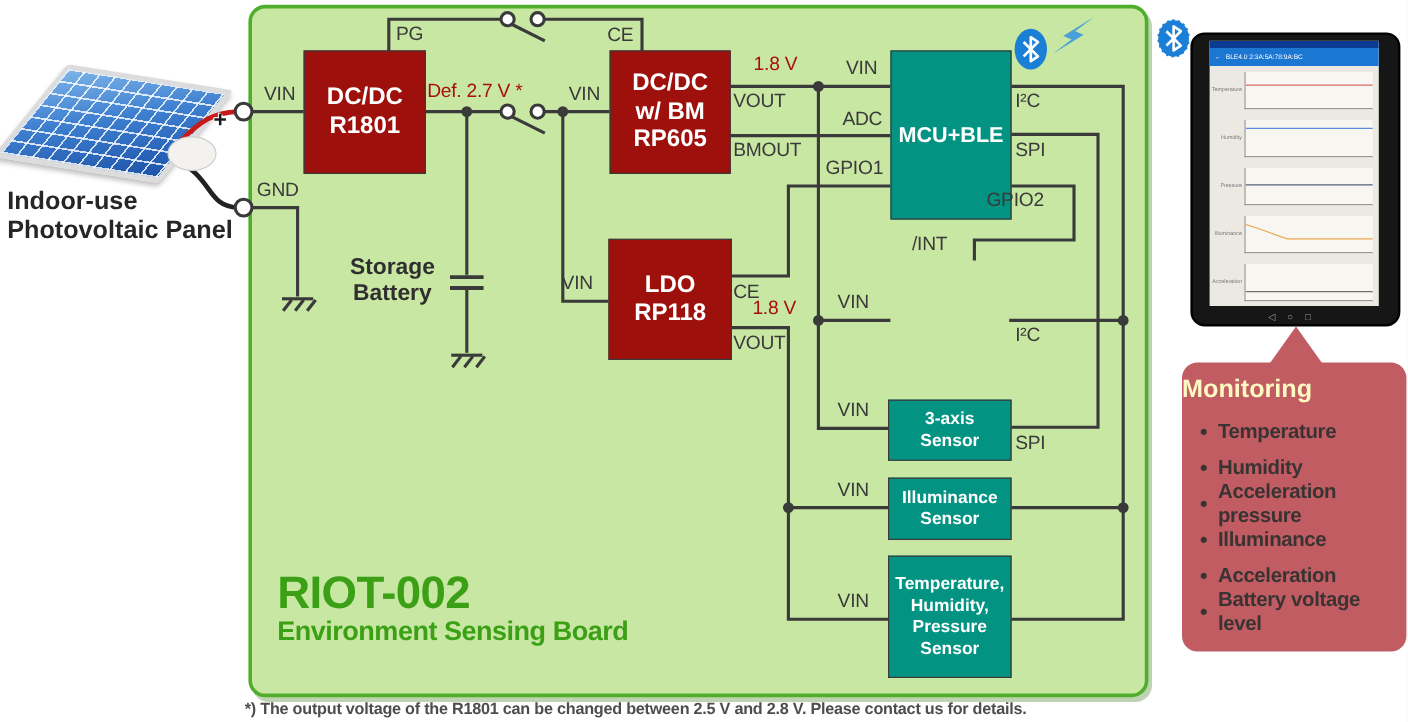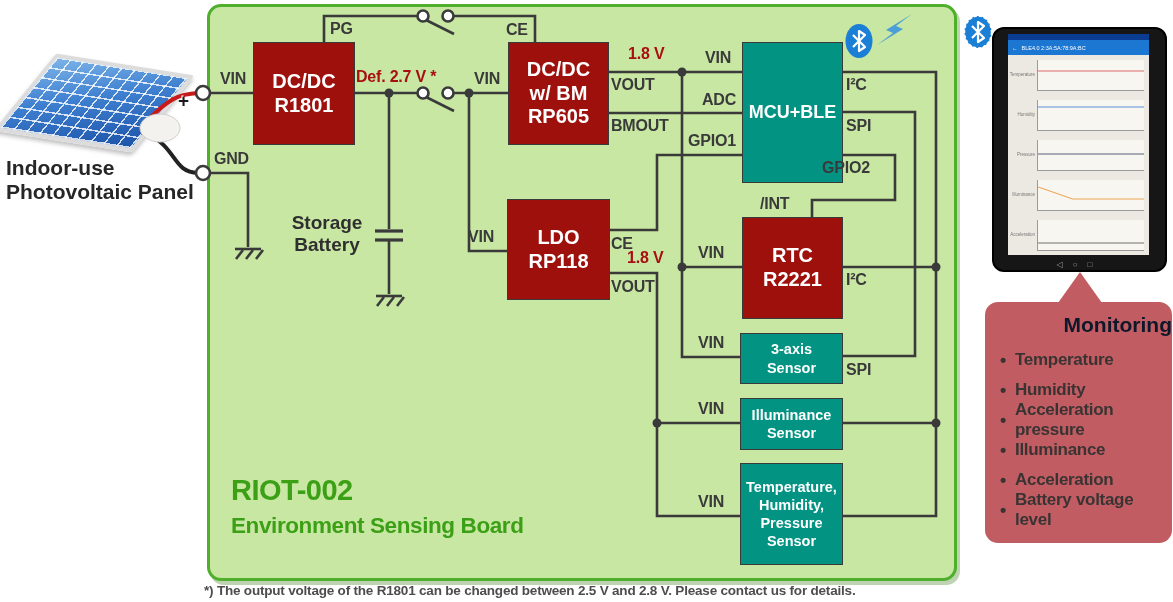--- a/index.html
+++ b/index.html
@@ -9,25 +9,25 @@
   
   #board{left:207px;top:4px;width:744px;height:571px;background:#c8e7a3;
          border:3px solid #4fae2b;border-radius:14px;box-shadow:3px 4px 0 rgba(70,130,35,.35);}
   
   .blk{position:absolute;display:flex;align-items:center;justify-content:center;text-align:center;
        color:#fff;font-weight:bold;border:1.6px solid #3a3a3a;white-space:pre-line;line-height:1.18;}
   .red{background:#9e100c;font-size:20px;}
   .teal{background:#029383;font-size:18px;}
   .teal.small{font-size:14.5px;line-height:1.25;}
   
-  .pin{position:absolute;font-weight:bold;font-size:16px;line-height:1;color:#3a3a3a;letter-spacing:-.2px;}
+  .pin{position:absolute;font-weight:normal;font-size:16px;line-height:1;color:#3a3a3a;letter-spacing:-.2px;}
   .pin.redtxt{color:#a80f12;}
   .ml{white-space:pre-line;}
   
-  #riot-title{left:231px;top:474px;font-size:29px;font-weight:bold;color:#3ba016;letter-spacing:-.5px;text-align:right;}
+  #riot-title{left:231px;top:474px;font-size:38px;font-weight:bold;color:#3ba016;letter-spacing:-.5px;text-align:right;}
   #riot-sub{left:231px;top:513px;font-size:22.5px;font-weight:bold;color:#3ba016;letter-spacing:-.4px;}
   #footnote{left:204px;top:583px;font-size:13.5px;font-weight:600;color:#4d4d4d;letter-spacing:-.2px;}
   
   #pv-panel{left:24px;top:60px;width:132px;height:78px;
       background:
         repeating-linear-gradient(90deg,rgba(255,255,255,.8) 0 1.5px,transparent 1.5px 13px),
         repeating-linear-gradient(0deg,rgba(255,255,255,.8) 0 1.5px,transparent 1.5px 11px),
         linear-gradient(160deg,#7db4e8 0%,#3e7fd0 45%,#1c53a8 100%);
       border:4px solid #dcdcdc;border-radius:3px;
       transform:rotate(9deg) skewX(-30deg);box-shadow:2px 3px 4px rgba(0,0,0,.25);}
@@ -46,21 +46,21 @@
   #tab-appbar{height:15px;background:#1c77d2;color:#fff;display:flex;align-items:center;gap:4px;
       padding:0 4px;font-size:5.5px;}
   .chart-row{display:flex;align-items:center;height:40px;}
   .chart-label{width:27px;font-size:4.5px;color:#777;text-align:right;padding-right:2px;line-height:1.2;}
   .chart-plot{flex:1;height:30px;margin-right:5px;background:#f8f6f1;
       border-left:1px solid #9a9a9a;border-bottom:1px solid #9a9a9a;}
   .chart-plot svg{display:block;width:100%;height:100%;}
   #tab-nav{left:0;bottom:1px;width:100%;text-align:center;color:#9a9a9a;font-size:8px;letter-spacing:10px;}
   
   #callout{left:985px;top:302px;width:187px;height:241px;background:#c15d62;border-radius:13px;}
-  #callout-title{margin:11px 0 8px 0;text-align:right;color:#0f172a;font-size:21px;font-weight:bold;}
+  #callout-title{margin:11px 0 8px 0;text-align:left;color:#fef9c3;font-size:21px;font-weight:bold;}
   .mon-item{display:flex;align-items:center;gap:9px;padding-left:15px;height:30px;
       color:#3a3333;font-size:17px;font-weight:600;letter-spacing:-.3px;}
   .mon-bullet{font-size:18px;line-height:1;}
 </style>
 </head>
 <body>
 
 <div id="canvas">
 
   <div id="board" class="abs"></div>
@@ -145,22 +145,20 @@
   </svg>
 
   <div class="blk red abs" style="left:253px;top:42px;width:100px;height:101px"><span>DC/DC
 R1801</span></div>
   <div class="blk red abs" style="left:508px;top:42px;width:99px;height:101px"><span>DC/DC
 w/ BM
 RP605</span></div>
   <div class="blk red abs" style="left:507px;top:199px;width:101px;height:99px"><span>LDO
 RP118</span></div>
   <div class="blk teal abs" style="left:742px;top:42px;width:99px;height:139px"><span>MCU+BLE</span></div>
-  <div class="blk red abs" style="left:742px;top:217px;width:99px;height:100px"><span>RTC
-R2221</span></div>
   <div class="blk teal small abs" style="left:740px;top:333px;width:101px;height:49px"><span>3-axis
 Sensor</span></div>
   <div class="blk teal small abs" style="left:740px;top:398px;width:101px;height:50px"><span>Illuminance
 Sensor</span></div>
   <div class="blk teal small abs" style="left:740px;top:463px;width:101px;height:100px"><span>Temperature,
 Humidity,
 Pressure
 Sensor</span></div>
 
   <span class="pin" style="left:220px;top:71px">VIN</span>

